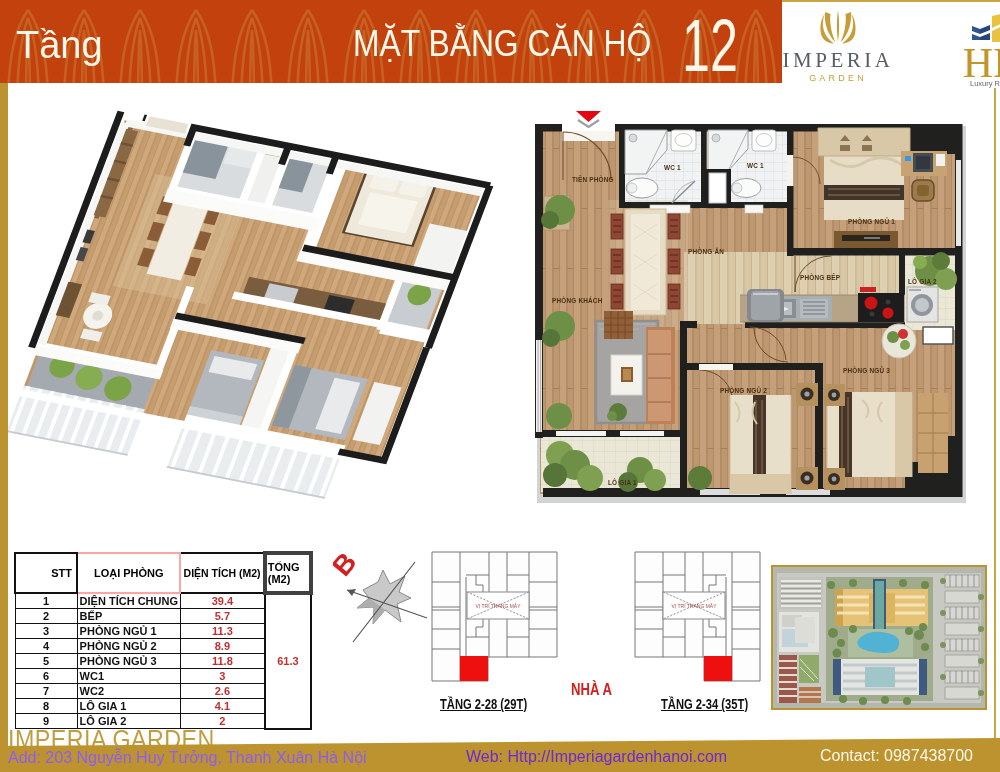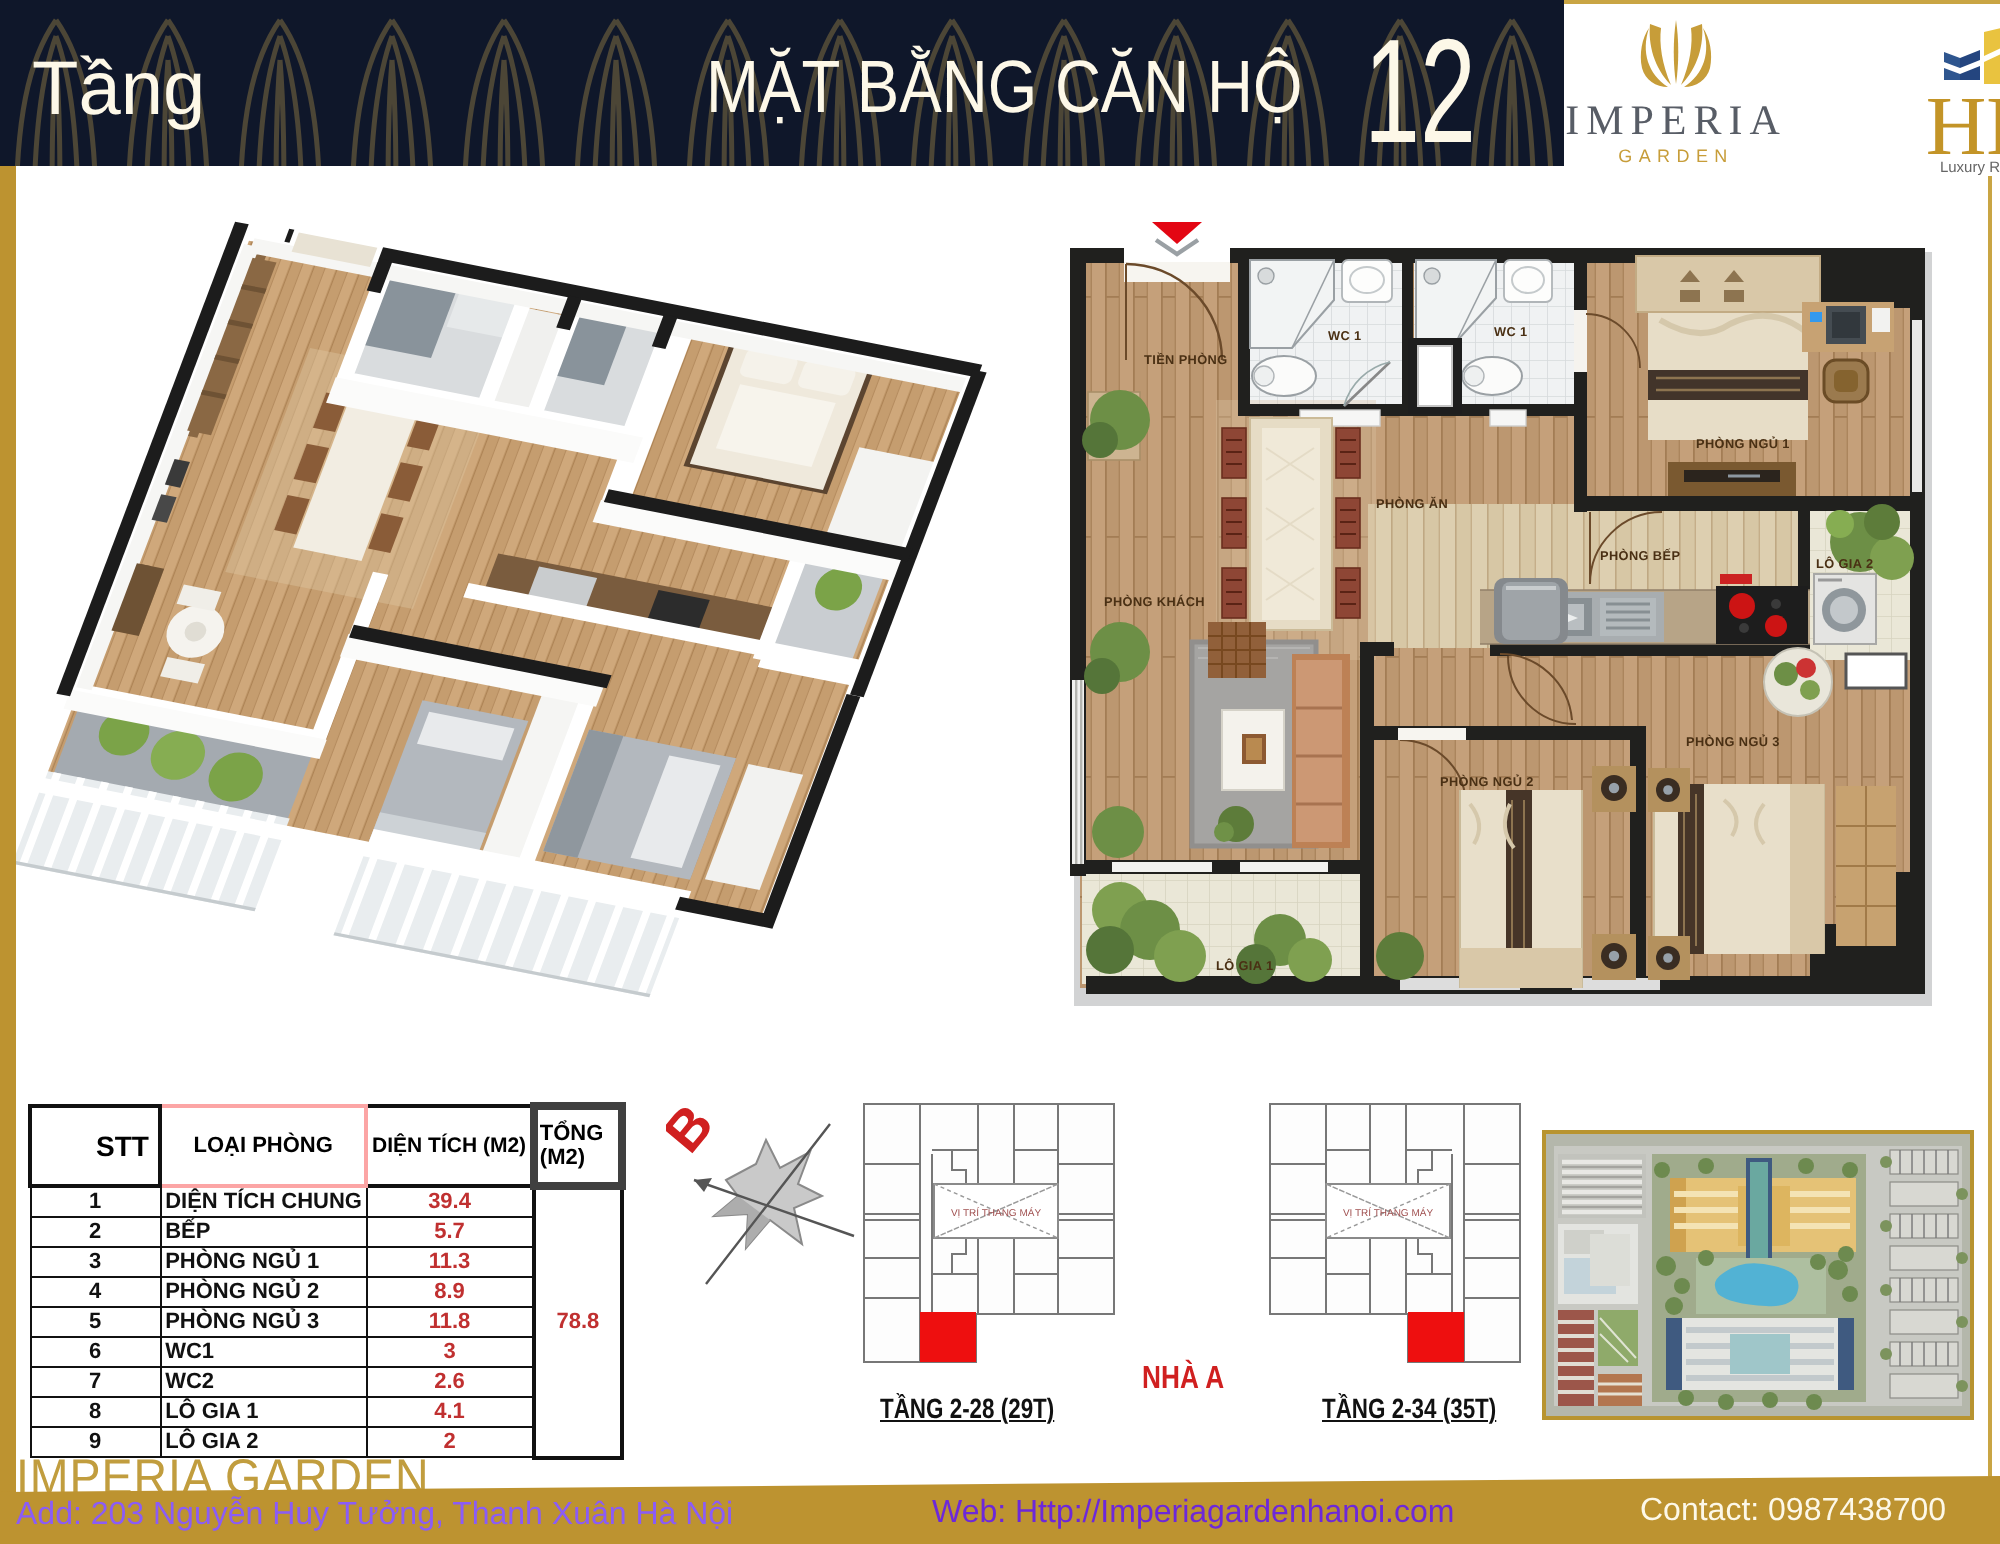--- a/index.html
+++ b/index.html
@@ -6,21 +6,21 @@
   body{width:1000px;height:772px;position:relative;background:#ffffff;overflow:hidden;
        font-family:"Liberation Sans", sans-serif;}
   .abs{position:absolute;}
   td.c1{border:1.5px solid #111;text-align:center;font-size:11px;font-weight:bold;color:#111;}
   td.c2{border:1.5px solid #111;font-size:11px;font-weight:bold;color:#111;padding-left:2px;white-space:nowrap;}
   td.c3{border:1.5px solid #111;text-align:center;font-size:11px;font-weight:bold;color:#c03030;}
 </style>
 </head>
 <body>
 
-<div class="abs" id="header" style="left:0;top:0;width:782px;height:83px;background:#0f172a;overflow:hidden;">
+<div class="abs" id="header" style="left:0;top:0;width:782px;height:83px;background:#c2410c;overflow:hidden;">
   <svg width="782" height="83" style="position:absolute;left:0;top:0;">
     <defs>
       <pattern id="tulip" width="56" height="110" patternUnits="userSpaceOnUse">
         <g stroke="#cfa94f" stroke-width="2.5" fill="none">
           <path d="M28 10 C 14 30 8 60 8 110 M28 10 C 42 30 48 60 48 110"></path>
           <path d="M28 18 C 20 40 17 70 17 110 M28 18 C 36 40 39 70 39 110"></path>
           <path d="M28 30 C 26 55 26 80 26 110 M28 30 C 30 55 30 80 30 110"></path>
         </g>
       </pattern>
     </defs>
@@ -538,30 +538,30 @@
     <text x="843" y="373">PHÒNG NGỦ 3</text>
     <text x="608" y="485">LÔ GIA 1</text>
   </g>
 </svg>
 </div>
 
 <div class="abs" style="left:14px;top:551px;width:299px;">
 <table style="border-collapse:collapse;width:299px;font-family:'Liberation Sans',sans-serif;">
   <tbody>
         <tr style="height:40px;">
-    <td style="border:2px solid #111;width:45px;text-align:left;font-size:14px;font-weight:bold;padding-left:32px;">STT</td>
+    <td style="border:2px solid #111;width:45px;text-align:center;font-size:11px;font-weight:bold;padding-left:32px;">STT</td>
     <td style="border:2px solid #fca5a5;width:102px;text-align:center;font-size:11px;font-weight:bold;">LOẠI PHÒNG</td>
     <td style="border:2px solid #111;width:86px;text-align:center;font-size:10.5px;font-weight:bold;white-space:nowrap;">DIỆN TÍCH (M2)</td>
     <td style="border:4px solid #404040;width:64px;text-align:left;font-size:11px;font-weight:bold;">TỔNG<br>(M2)</td>
   </tr>
   <tr style="height:14px;">
           <td class="c1">1</td>
           <td class="c2">DIỆN TÍCH CHUNG</td>
           <td class="c3">39.4</td>
-          <td class="c4" rowspan="9" style="border:2px solid #111;text-align:center;font-size:11px;font-weight:bold;color:#c03030;">78.8</td>
+          <td class="c4" rowspan="9" style="border:2px solid #111;text-align:center;font-size:11px;font-weight:bold;color:#c03030;">61.3</td>
         </tr>
   <tr style="height:14px;">
           <td class="c1">2</td>
           <td class="c2">BẾP</td>
           <td class="c3">5.7</td>
         </tr>
   <tr style="height:14px;">
           <td class="c1">3</td>
           <td class="c2">PHÒNG NGỦ 1</td>
           <td class="c3">11.3</td>

